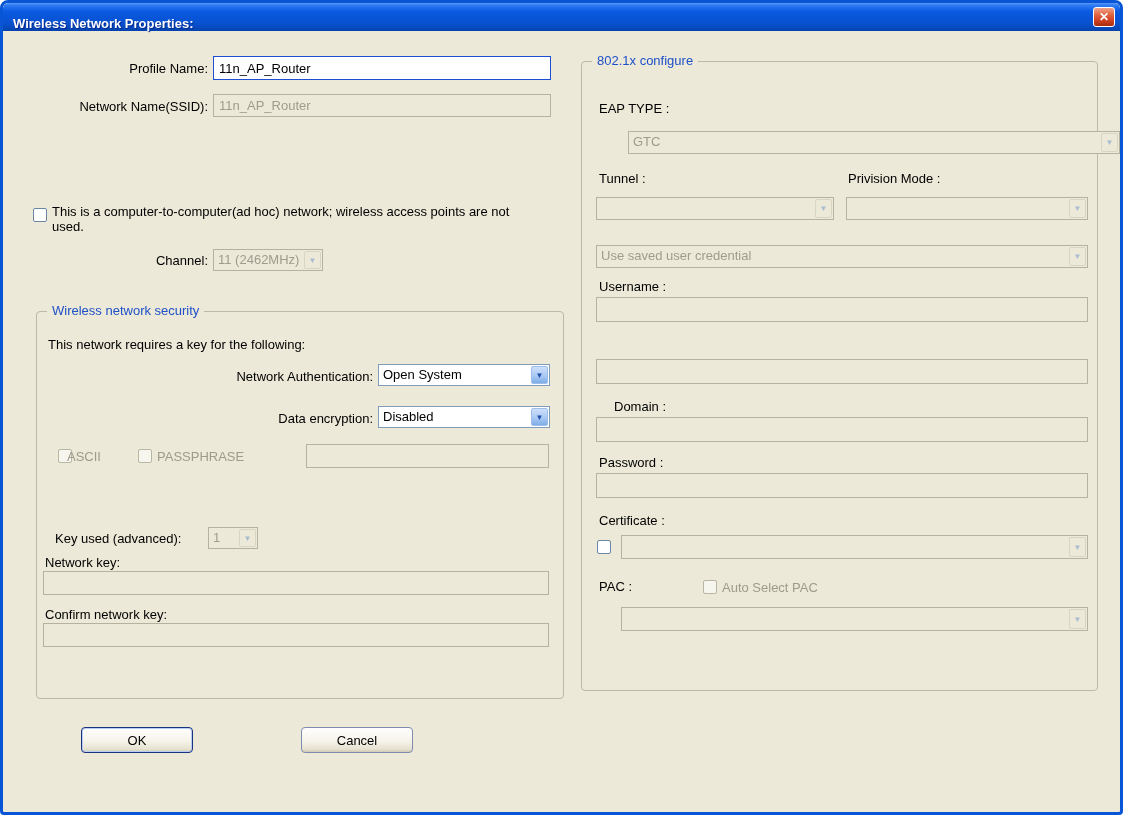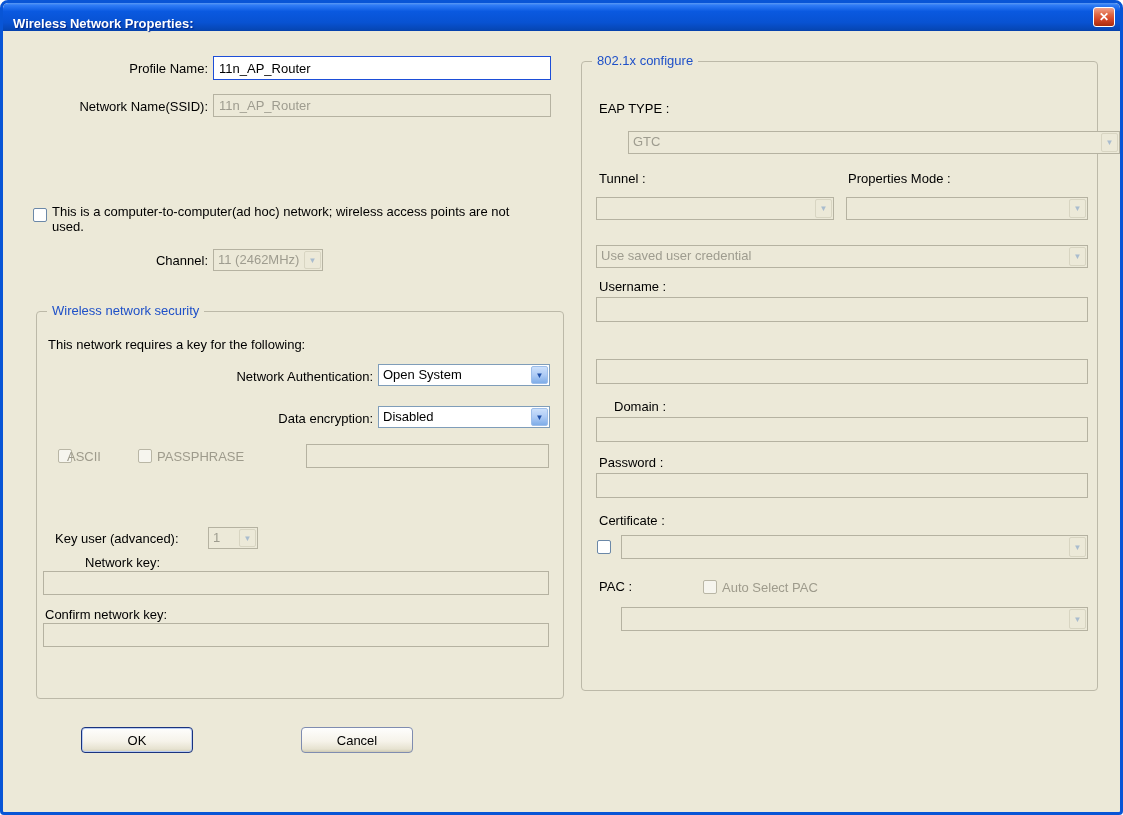--- a/index.html
+++ b/index.html
@@ -120,47 +120,47 @@
       <span class="combo-arrow">▼</span>
     </div>
 
     <span class="checkbox disabled" style="left:55px; top:418px;"></span>
     <span class="label disabled" style="left:64px; top:418px;text-align:center;">ASCII</span>
 
     <span class="checkbox disabled" style="left:135px; top:418px;"></span>
     <span class="label disabled" style="left:154px; top:418px;">PASSPHRASE</span>
     <input class="tb disabled" style="left: 303px; top: 413px; width: 243px; height: 24px;" value="">
 
-    <span class="label" style="left:52px; top:500px;">Key user (advanced):</span>
+    <span class="label" style="left:52px; top:500px;">Key used (advanced):</span>
     <div class="combo disabled" style="left:205px; top:496px; width:50px; height:22px;">
       <span class="combo-text">1</span>
       <span class="combo-arrow">▼</span>
     </div>
 
-    <span class="label" style="left:42px; top:524px;margin-left:40px;">Network key:</span>
+    <span class="label" style="left:42px; top:524px;">Network key:</span>
     <input class="tb disabled" style="left: 40px; top: 540px; width: 506px; height: 24px;" value="">
 
     <span class="label" style="left:42px; top:576px;">Confirm network key:</span>
     <input class="tb disabled" style="left: 40px; top: 592px; width: 506px; height: 24px;" value="">
 
     <div class="btn default" style="left:78px; top:696px;">OK</div>
     <div class="btn" style="left:298px; top:696px;">Cancel</div>
 
     <div class="groupbox" style="left:578px; top:30px; width:517px; height:630px;">
       <span class="groupbox-legend">802.1x configure</span>
     </div>
 
     <span class="label" style="left:596px; top:70px;">EAP TYPE :</span>
     <div class="combo disabled" style="left:593px; top:100px; width:492px; height:23px;margin-left:32px;">
       <span class="combo-text">GTC</span>
       <span class="combo-arrow">▼</span>
     </div>
 
     <span class="label" style="left:596px; top:140px;">Tunnel :</span>
-    <span class="label" style="left:845px; top:140px;">Properties Mode :</span>
+    <span class="label" style="left:845px; top:140px;">Privision Mode :</span>
 
     <div class="combo disabled" style="left:593px; top:166px; width:238px; height:23px;">
       <span class="combo-text"></span>
       <span class="combo-arrow">▼</span>
     </div>
     <div class="combo disabled" style="left:843px; top:166px; width:242px; height:23px;">
       <span class="combo-text"></span>
       <span class="combo-arrow">▼</span>
     </div>
 

